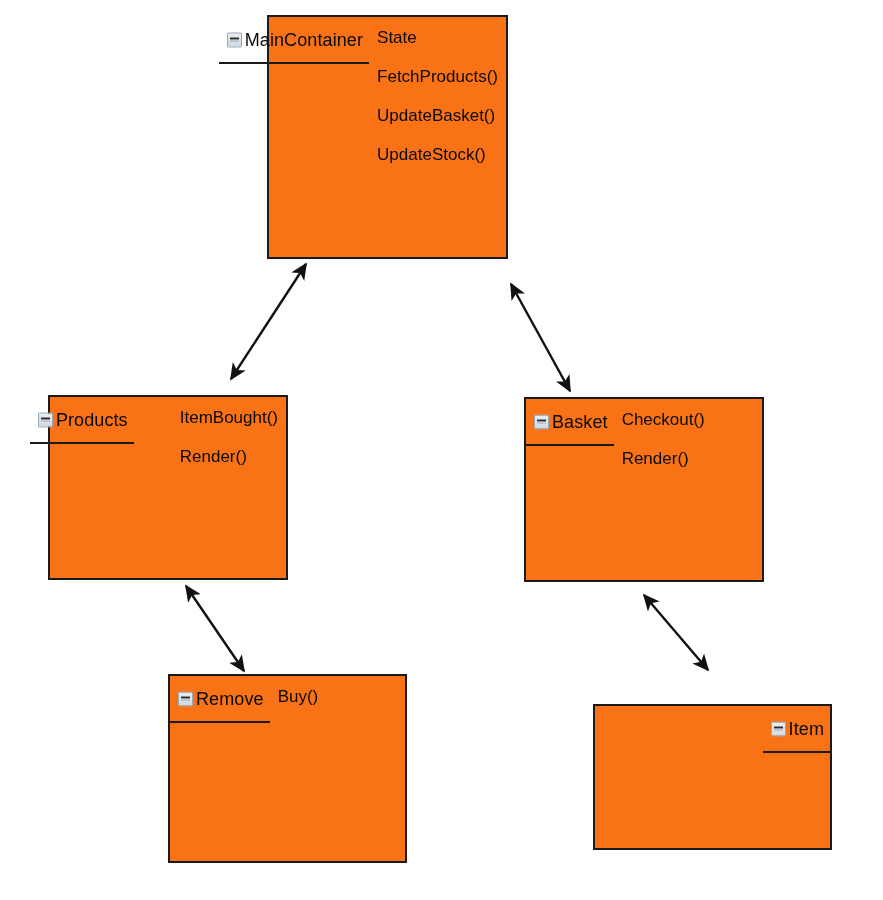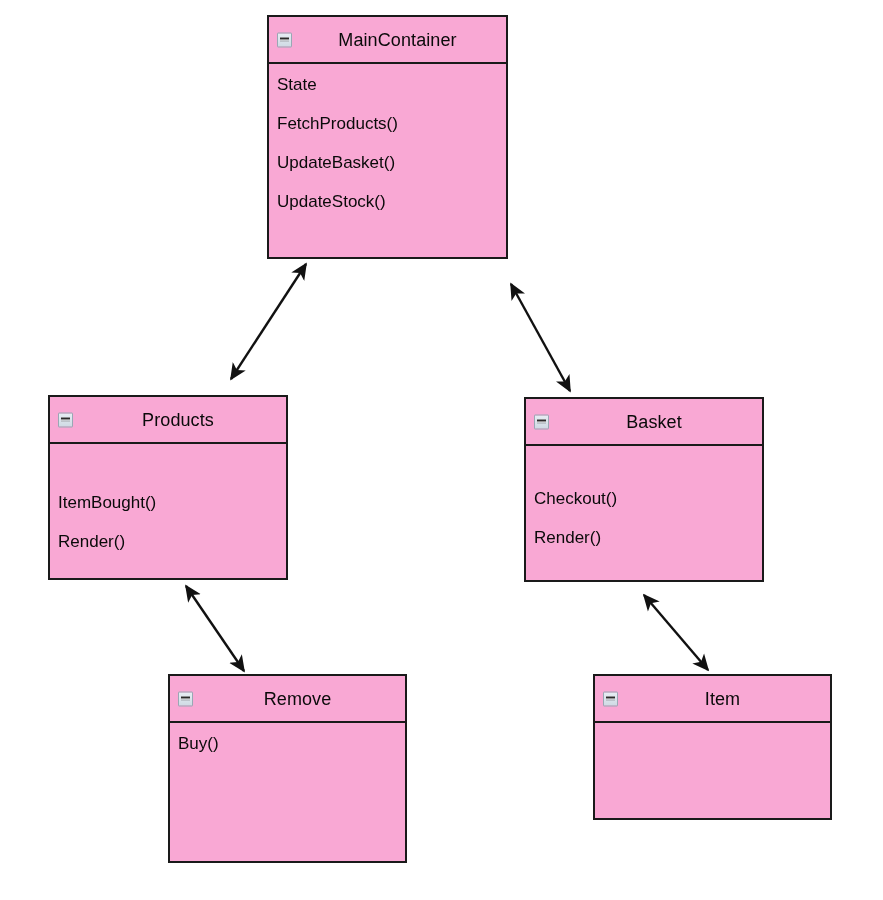--- a/index.html
+++ b/index.html
@@ -25,24 +25,25 @@
     left: 0;
     top: 0;
     width: 883px;
     height: 900px;
     pointer-events: none;
   }
   
   .uml-box {
     position: absolute;
     box-sizing: border-box;
-    background: #f9a8d4;
+    background: #f97316;
     border: 2px solid #1a1a1a;
     display: flex;
-    flex-direction: column;
+    flex-direction: row;
+    justify-content: flex-end;
   }
   .uml-header {
     position: relative;
     box-sizing: border-box;
     height: 47px;
     flex: 0 0 47px;
     border-bottom: 2px solid #1a1a1a;
     display: flex;
     align-items: center;
     justify-content: center;
@@ -137,40 +138,40 @@
       <div class="uml-box" style="left: 48px; top: 395px; width: 240px; height: 185px; gap: 38px;">
         <div class="uml-header">
           <span class="collapse-icon"></span>
           <span class="uml-title">Products</span>
         </div>
         <div class="uml-members">
           <div class="uml-member">ItemBought()</div>
           <div class="uml-member">Render()</div>
         </div>
       </div>
-      <div class="uml-box" style="left: 524px; top: 397px; width: 240px; height: 185px; gap: 32px;">
+      <div class="uml-box" style="left: 524px; top: 397px; width: 240px; height: 185px;">
         <div class="uml-header">
           <span class="collapse-icon"></span>
           <span class="uml-title">Basket</span>
         </div>
         <div class="uml-members">
           <div class="uml-member">Checkout()</div>
           <div class="uml-member">Render()</div>
         </div>
       </div>
       <div class="uml-box" style="left: 168px; top: 674px; width: 239px; height: 189px;">
         <div class="uml-header">
           <span class="collapse-icon"></span>
           <span class="uml-title">Remove</span>
         </div>
         <div class="uml-members">
           <div class="uml-member">Buy()</div>
         </div>
       </div>
-      <div class="uml-box" style="left: 593px; top: 674px; width: 239px; height: 146px;">
+      <div class="uml-box" style="left: 593px; top: 704px; width: 239px; height: 146px;">
         <div class="uml-header">
           <span class="collapse-icon"></span>
           <span class="uml-title">Item</span>
         </div>
       </div>
     </div>
 
 </div>
 
 </body></html>

